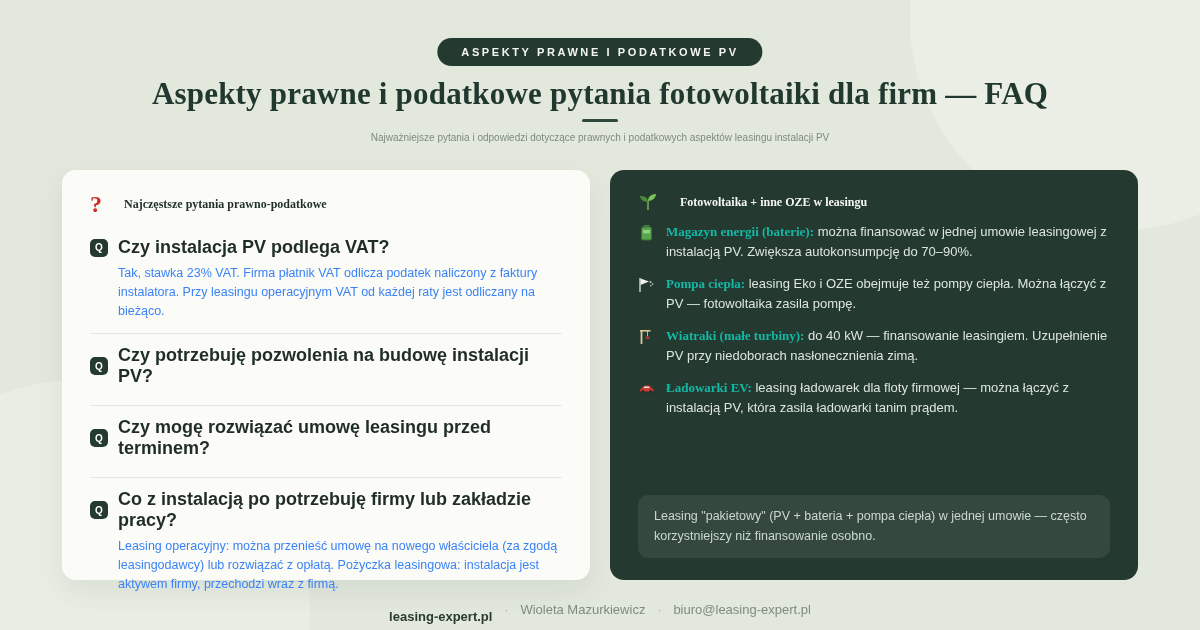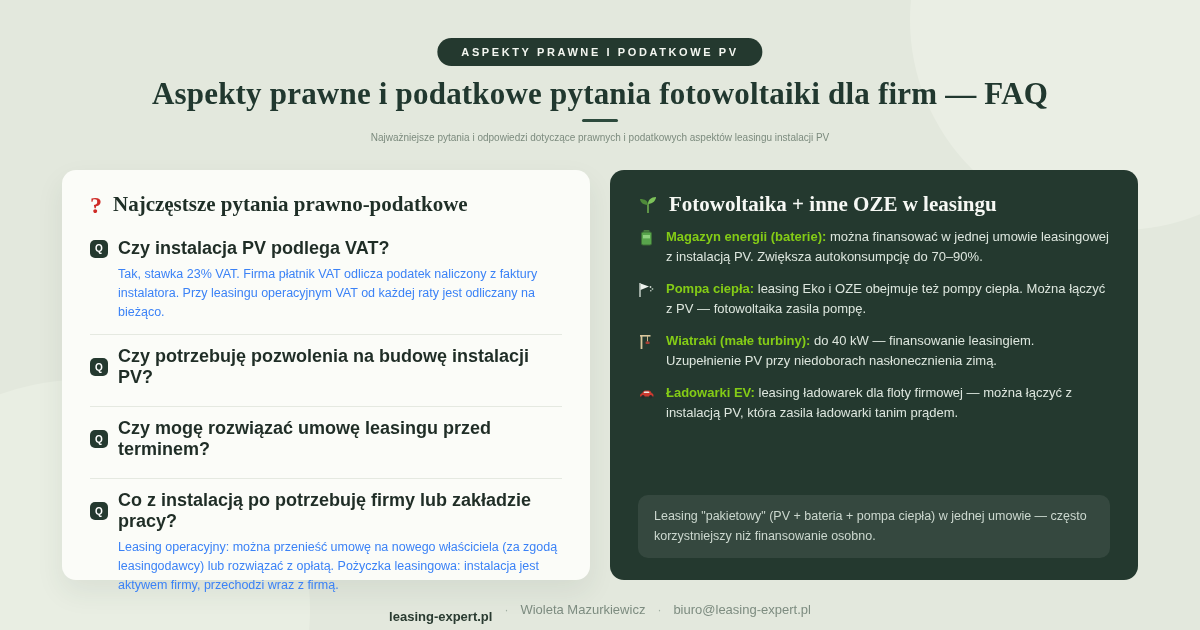--- a/index.html
+++ b/index.html
@@ -57,40 +57,40 @@
     display: flex; flex-direction: column;
   }
 
   .card-head { display: flex; align-items: center; gap: 11px; margin-bottom: 10px; }
   .qmark {
     font-family: "Liberation Serif", serif;
     font-size: 24px; font-weight: bold; color: #cf2b27; line-height: 1;
   }
   .card-title {
     font-family: "Liberation Serif", serif;
-    font-size: 21px; font-weight: bold; color: #1f2f27;
+    font-size: 12px; font-weight: bold; color: #1f2f27; margin-left: 11px;
   }
   .card.oze .card-title { color: #f6f8f4; }
 
   .qa { padding: 11px 0 12px 0; }
   .qa + .qa { border-top: 1px solid #e5e9e1; }
   .q-row { display: flex; align-items: center; gap: 10px; margin-bottom: 6px; }
   .q-badge {
     width: 18px; height: 18px; border-radius: 5px; flex: 0 0 18px;
     background: #24392f; color: #ffffff;
     font-size: 10px; font-weight: bold;
     display: flex; align-items: center; justify-content: center;
   }
   .question { font-size: 18px; font-weight: bold; color: #1f2d26; }
   .answer { font-size: 12.5px; line-height: 1.52; color: #3b82f6; padding-left: 28px; }
 
   .oze-item { display: flex; gap: 11px; margin-bottom: 13px; align-items: flex-start; }
   .oze-icon { flex: 0 0 17px; width: 17px; height: 17px; margin-top: 2px; }
   .oze-text { font-size: 13px; line-height: 1.5; color: #dde6de; }
-  .oze-text b { color: #84cc16; }
+  .oze-text b { color: #14b8a6; font-family: Liberation Serif, serif; }
 
   .oze-note {
     margin-top: auto;
     background: rgba(255, 255, 255, 0.08);
     border-radius: 10px;
     padding: 12px 16px;
     font-size: 12.5px; line-height: 1.55; color: #ccd8cf;
   }
 
   

